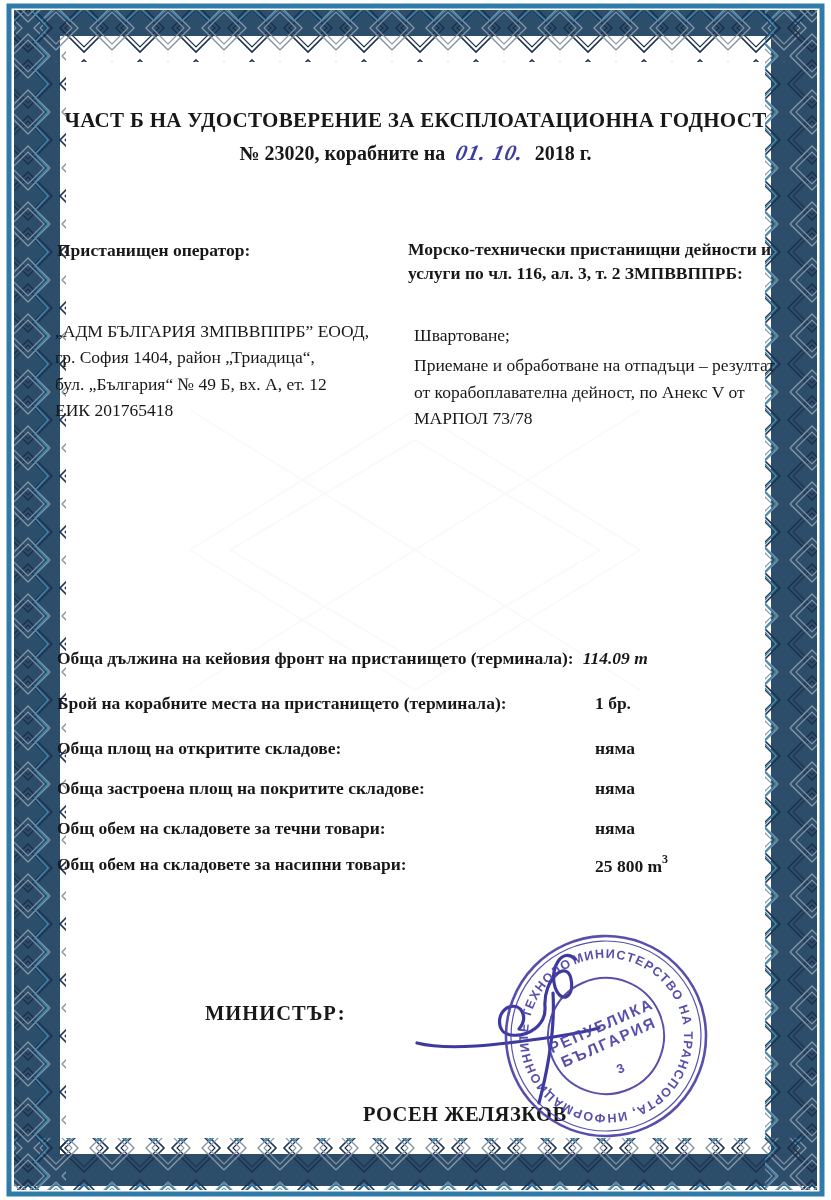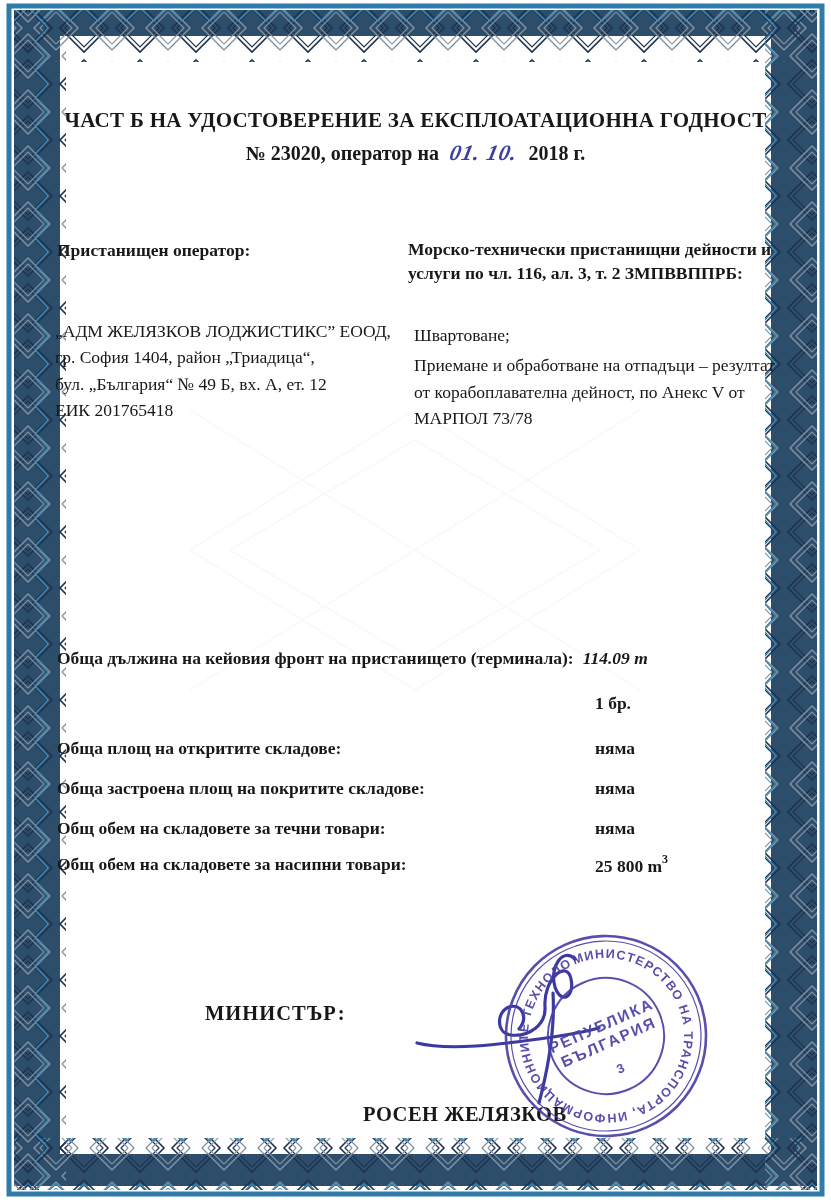--- a/index.html
+++ b/index.html
@@ -83,50 +83,51 @@
     <path d="M235,40 L420,150 L235,260 L50,150 Z"></path>
     <path d="M10,10 L460,290 M460,10 L10,290"></path>
   </g>
 </svg>
 
 <div class="content">
 
   <div class="title-block">
     <div class="title-line1">ЧАСТ Б НА УДОСТОВЕРЕНИЕ ЗА ЕКСПЛОАТАЦИОННА ГОДНОСТ</div>
     <div class="title-line2">
-      <span>№ 23020, оператор на</span>
+      <span>№ 23020, корабните на</span>
       <span class="hand-date">01. 10.</span>
       <span>2018 г.</span>
     </div>
   </div>
 
   <div class="col-left">
     <div class="sec-label">Пристанищен оператор:</div>
   </div>
 
   <div class="col-right">
     <div class="sec-heading">Морско-технически пристанищни дейности и услуги по чл. 116, ал. 3, т. 2 ЗМПВВППРБ:</div>
   </div>
 
   <div class="operator-block">
-    <div>„АДМ ЖЕЛЯЗКОВ ЛОДЖИСТИКС” ЕООД,</div>
+    <div>„АДМ БЪЛГАРИЯ ЗМПВВППРБ” ЕООД,</div>
     <div>гр. София 1404, район „Триадица“,</div>
     <div>бул. „България“ № 49 Б, вх. А, ет. 12</div>
     <div>ЕИК 201765418</div>
   </div>
 
   <div class="services-block">
     <p class="svc">Швартоване;</p>
     <p class="svc">Приемане и обработване на отпадъци – резултат от корабоплавателна дейност, по Анекс V от МАРПОЛ 73/78</p>
   </div>
 
   <div class="prop-row" style="top:648px">
     <span>Обща дължина на кейовия фронт на пристанището (терминала):</span><span class="val inline-val">114.09 m</span>
   </div>
   <div class="prop-row" style="top:693px">
+    <span>Брой на корабните места на пристанището (терминала):</span>
     <span class="val val-col">1 бр.</span>
   </div>
   <div class="prop-row" style="top:738px">
     <span>Обща площ на откритите складове:</span>
     <span class="val val-col">няма</span>
   </div>
   <div class="prop-row" style="top:778px">
     <span>Обща застроена площ на покритите складове:</span>
     <span class="val val-col">няма</span>
   </div>

